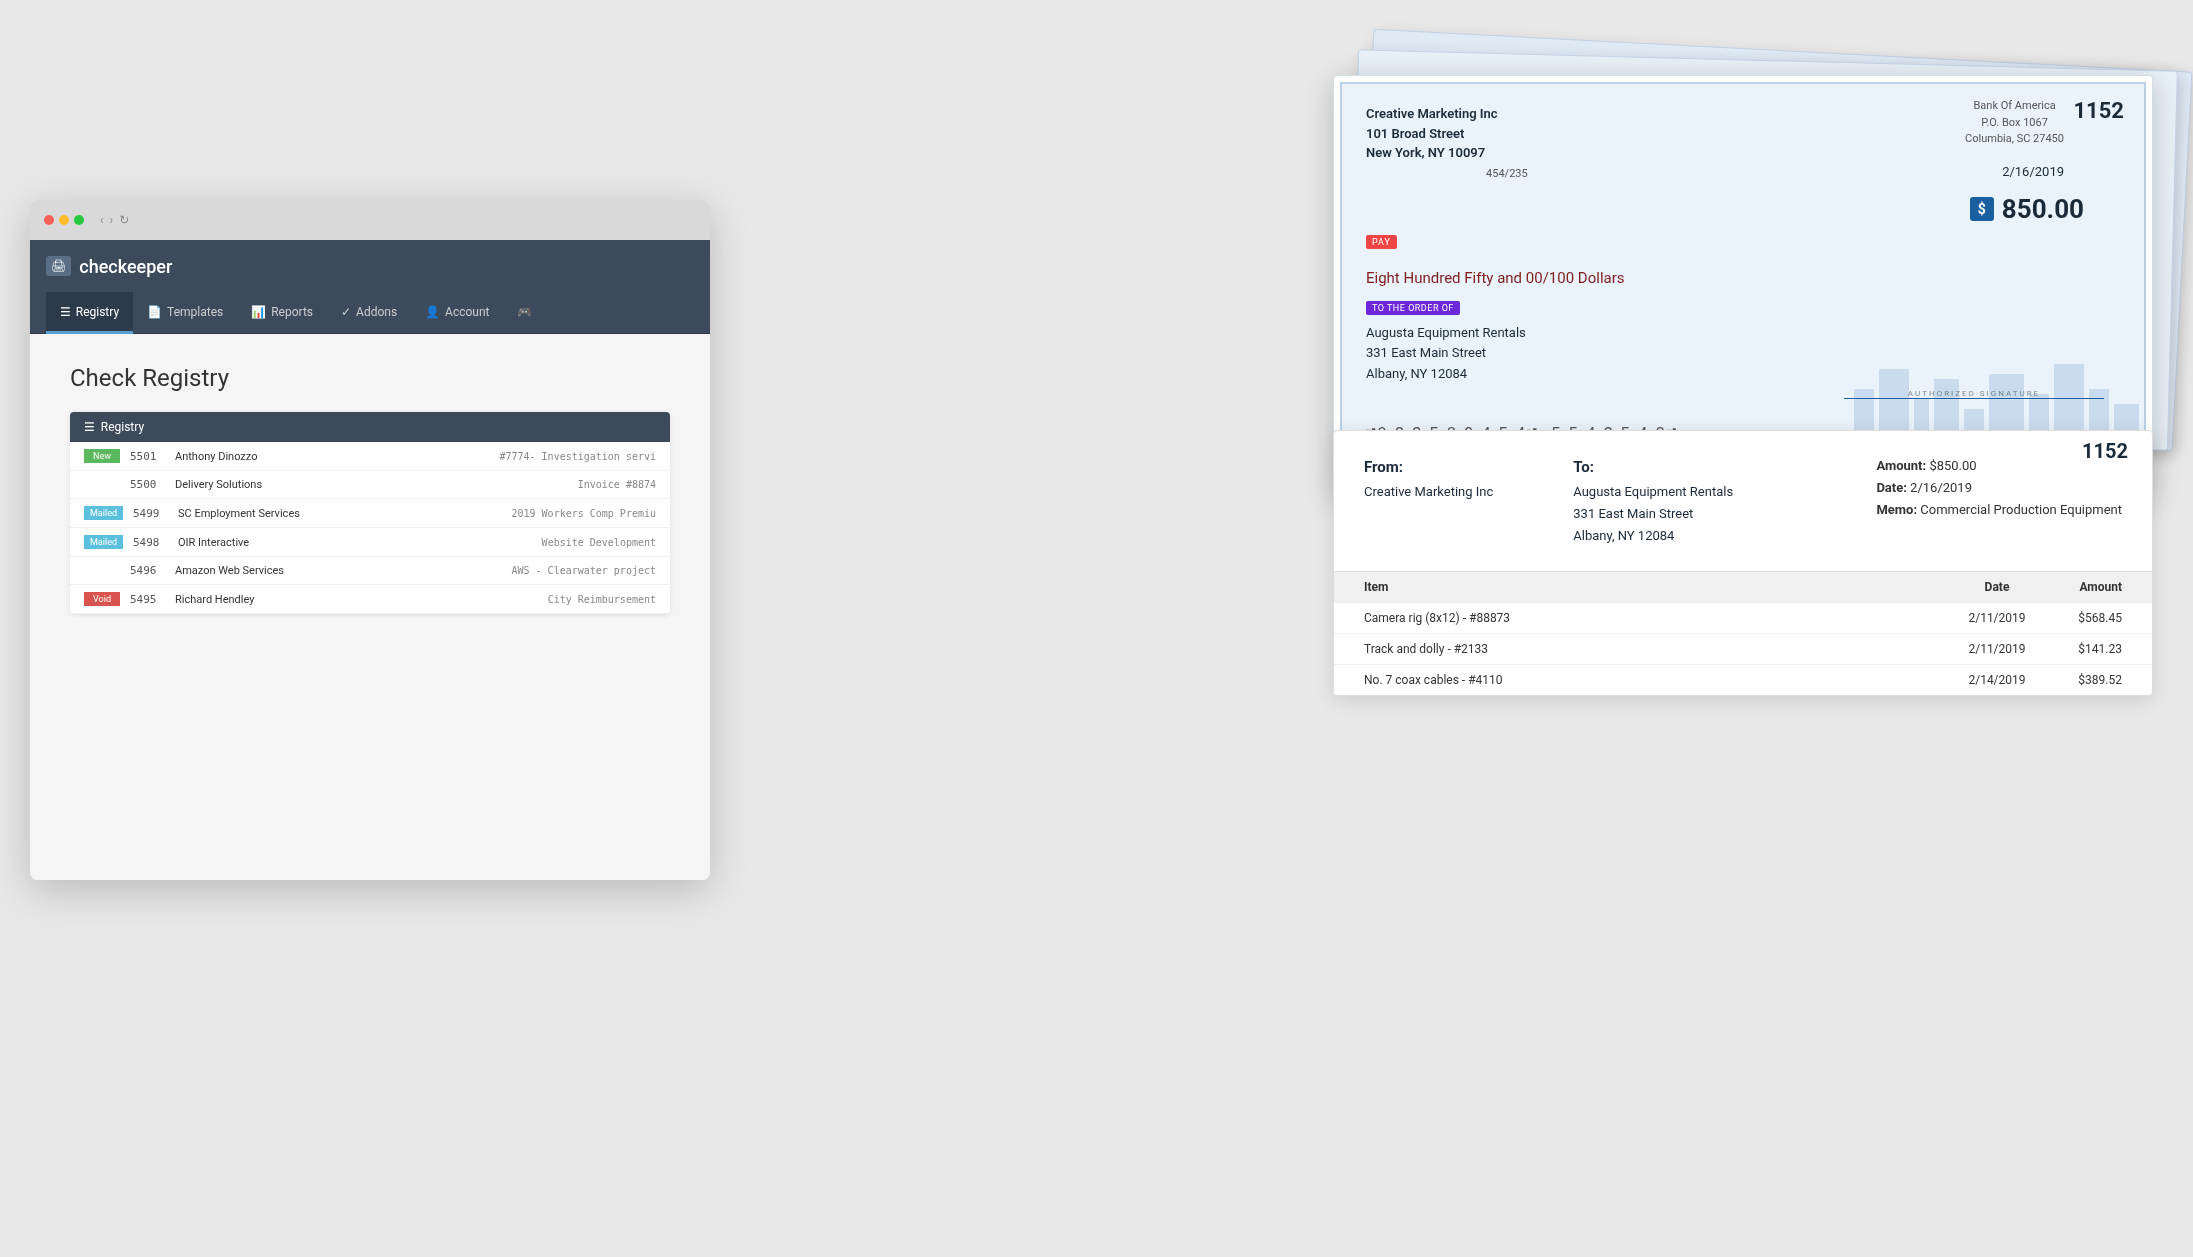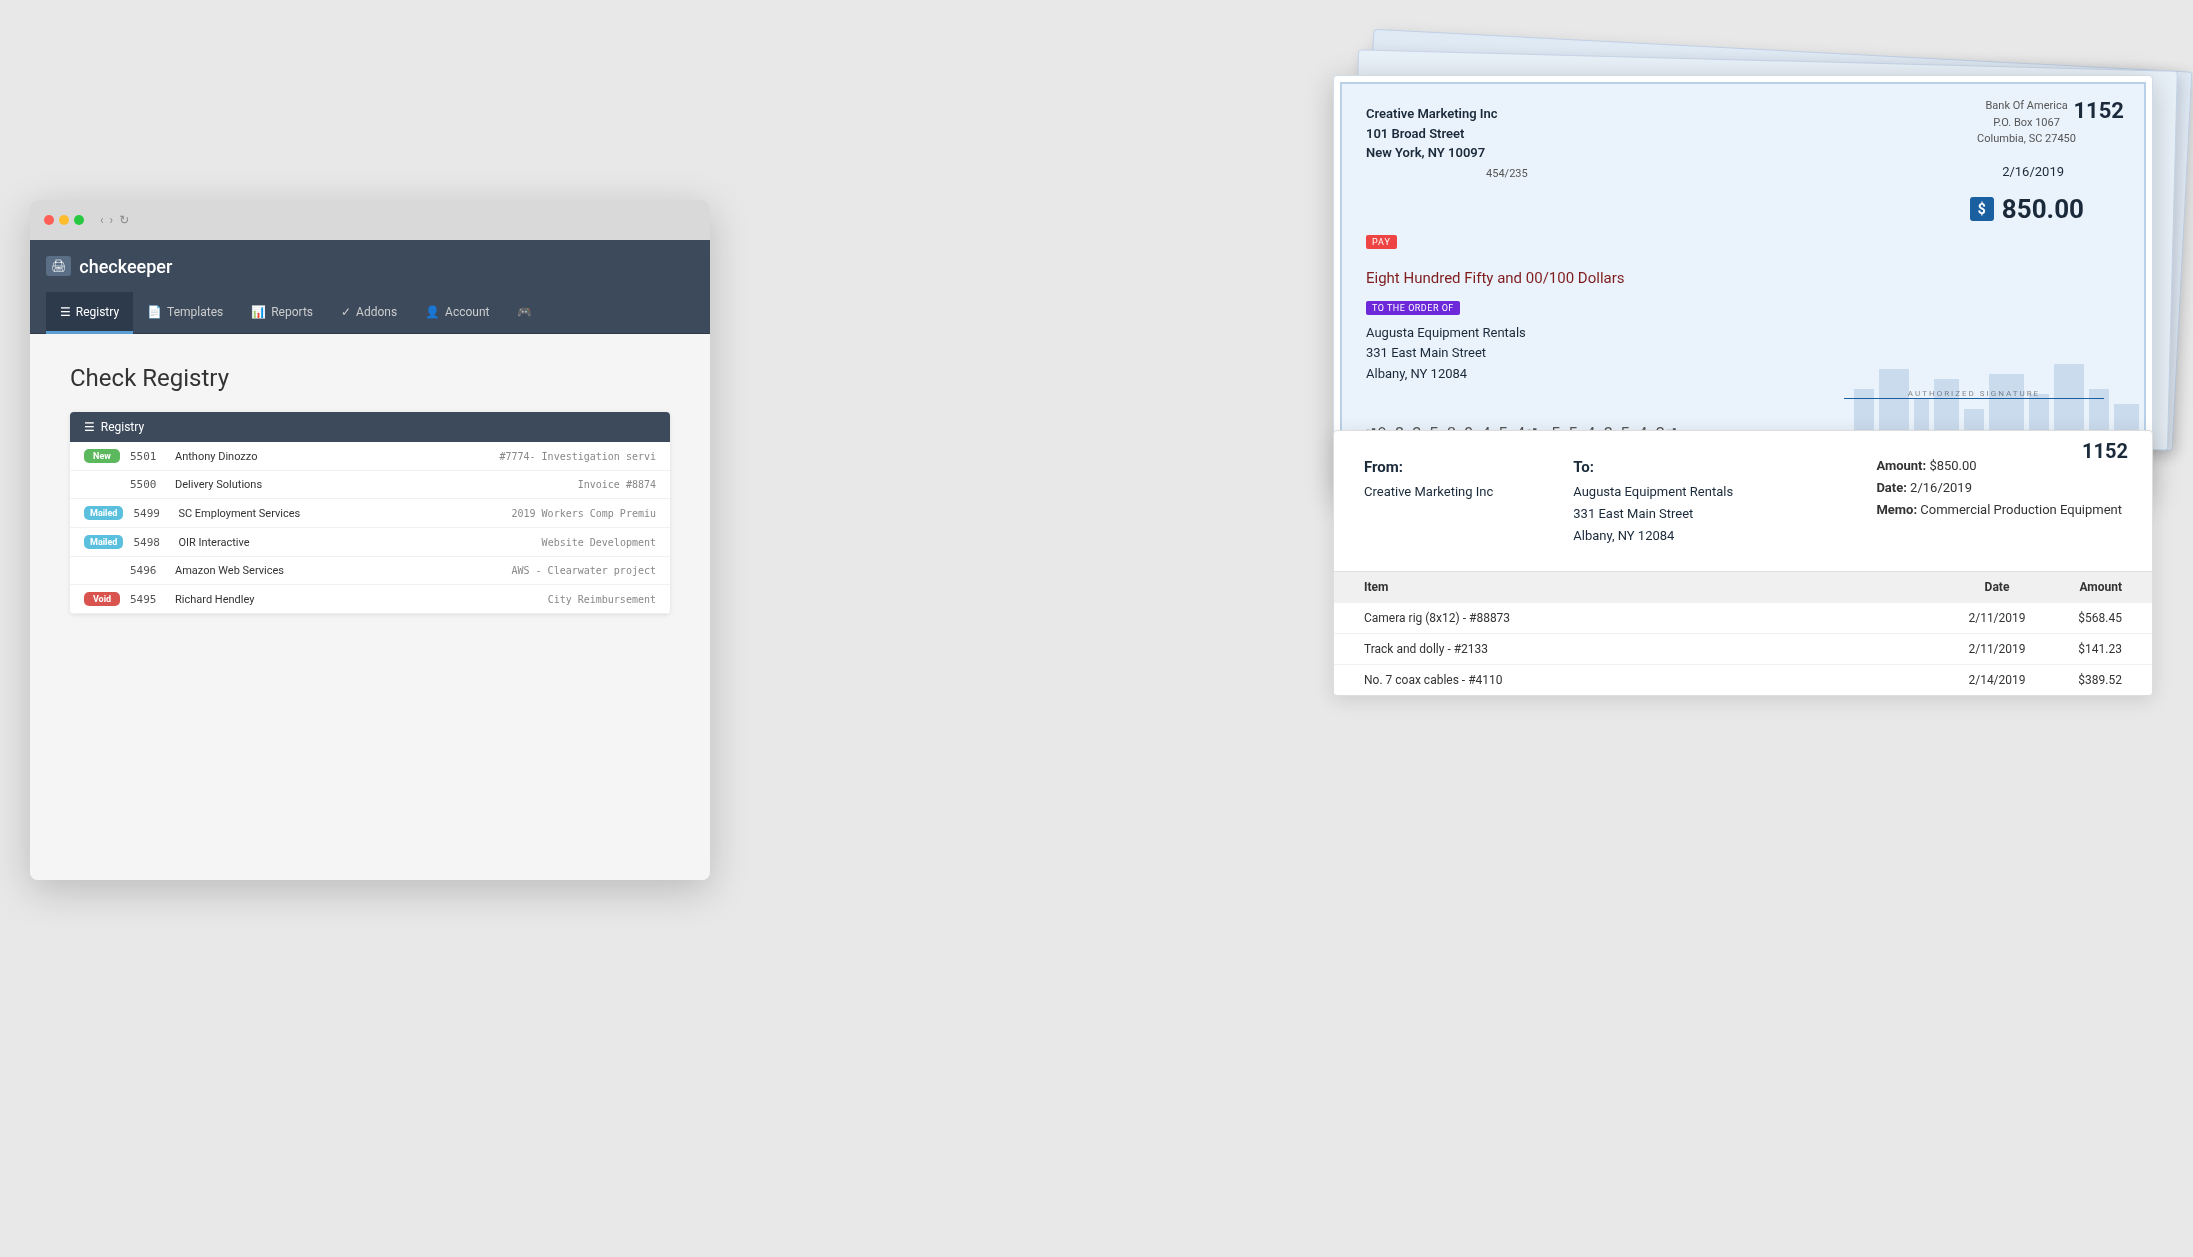--- a/index.html
+++ b/index.html
@@ -160,23 +160,23 @@
       display: flex;
       align-items: center;
       padding: 7px 14px;
       border-bottom: 1px solid #f0f0f0;
       font-size: 11px;
       gap: 10px;
     }
 
     .badge {
       padding: 2px 6px;
-      border-radius: 5px;
+      border-radius: 0;
       font-size: 9px;
-      font-weight: bold;
+      font-weight: normal;
       color: white;
       min-width: 36px;
       text-align: center;
     }
 
     .badge-new { background: #5cb85c; }
     .badge-mailed { background: #5bc0de; }
     .badge-void { background: #d9534f; }
     .badge-empty { background: transparent; min-width: 36px; }
 
@@ -244,21 +244,21 @@
 
     .check-company-info {
       font-size: 13px;
       color: #1a2a3a;
       font-weight: 600;
       line-height: 1.5;
     }
 
     .check-bank-info {
       position: absolute;
-      right: 68px;
+      right: 80px;
       top: 14px;
       font-size: 11px;
       color: #555;
       text-align: center;
       line-height: 1.5;
     }
 
     .check-routing {
       font-size: 11px;
       color: #555;

